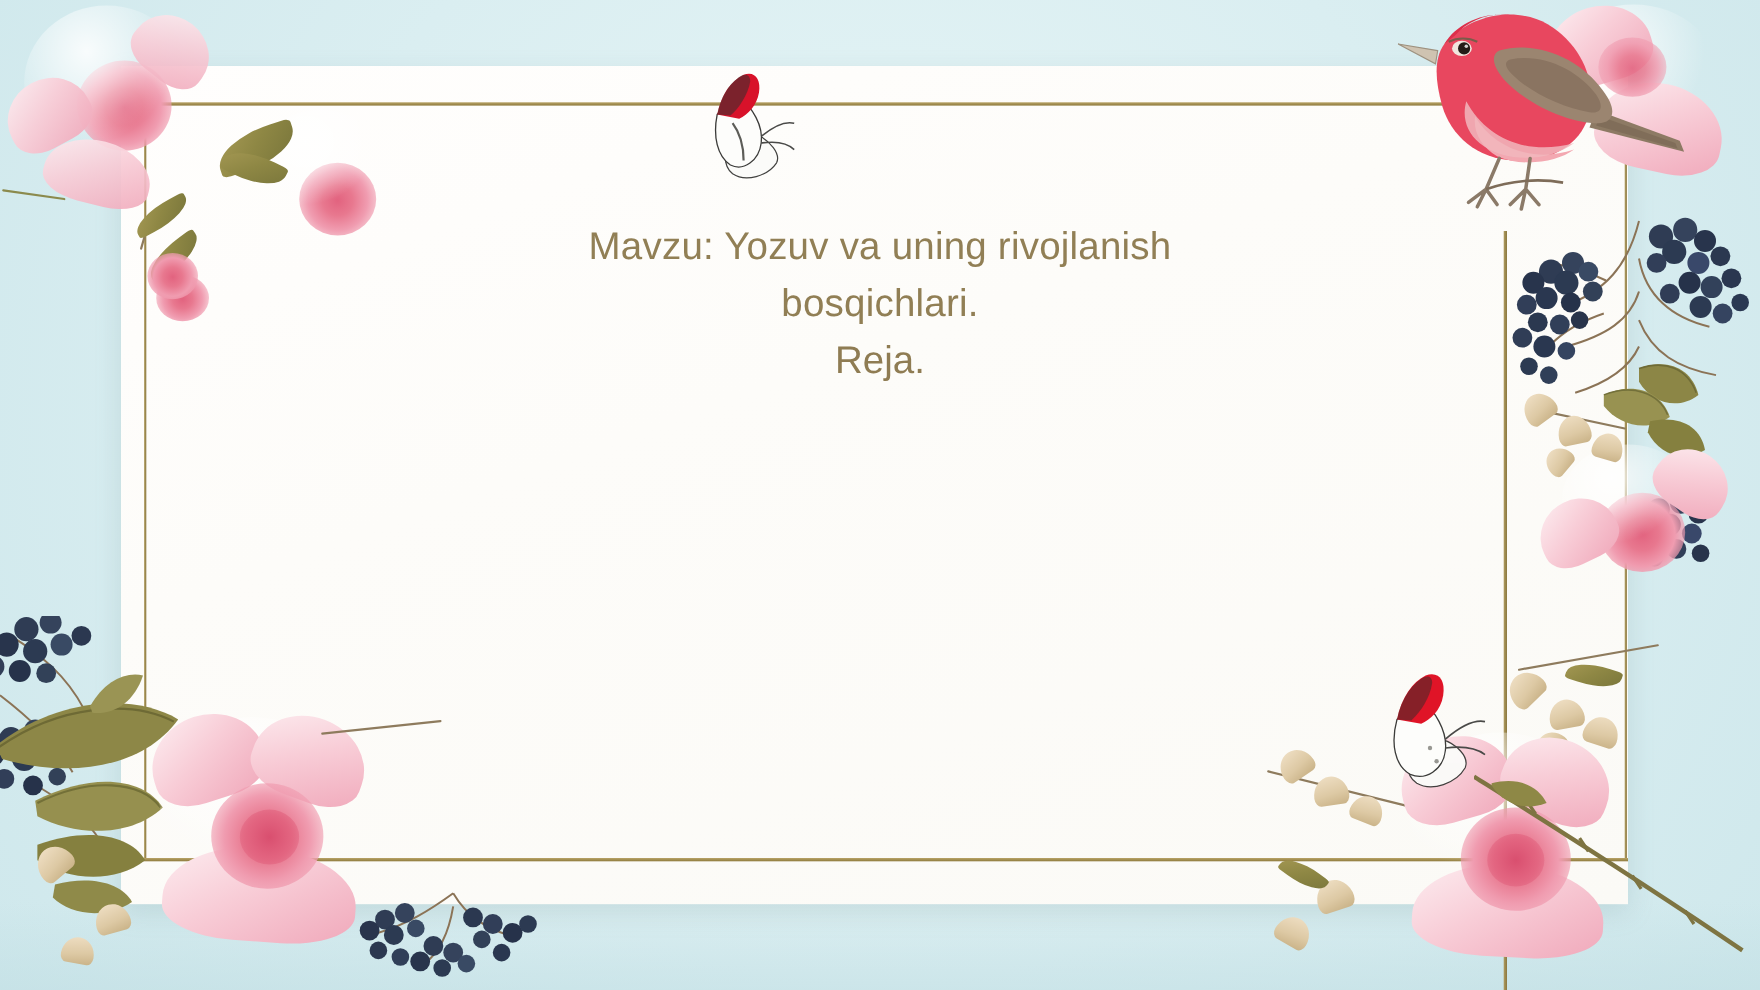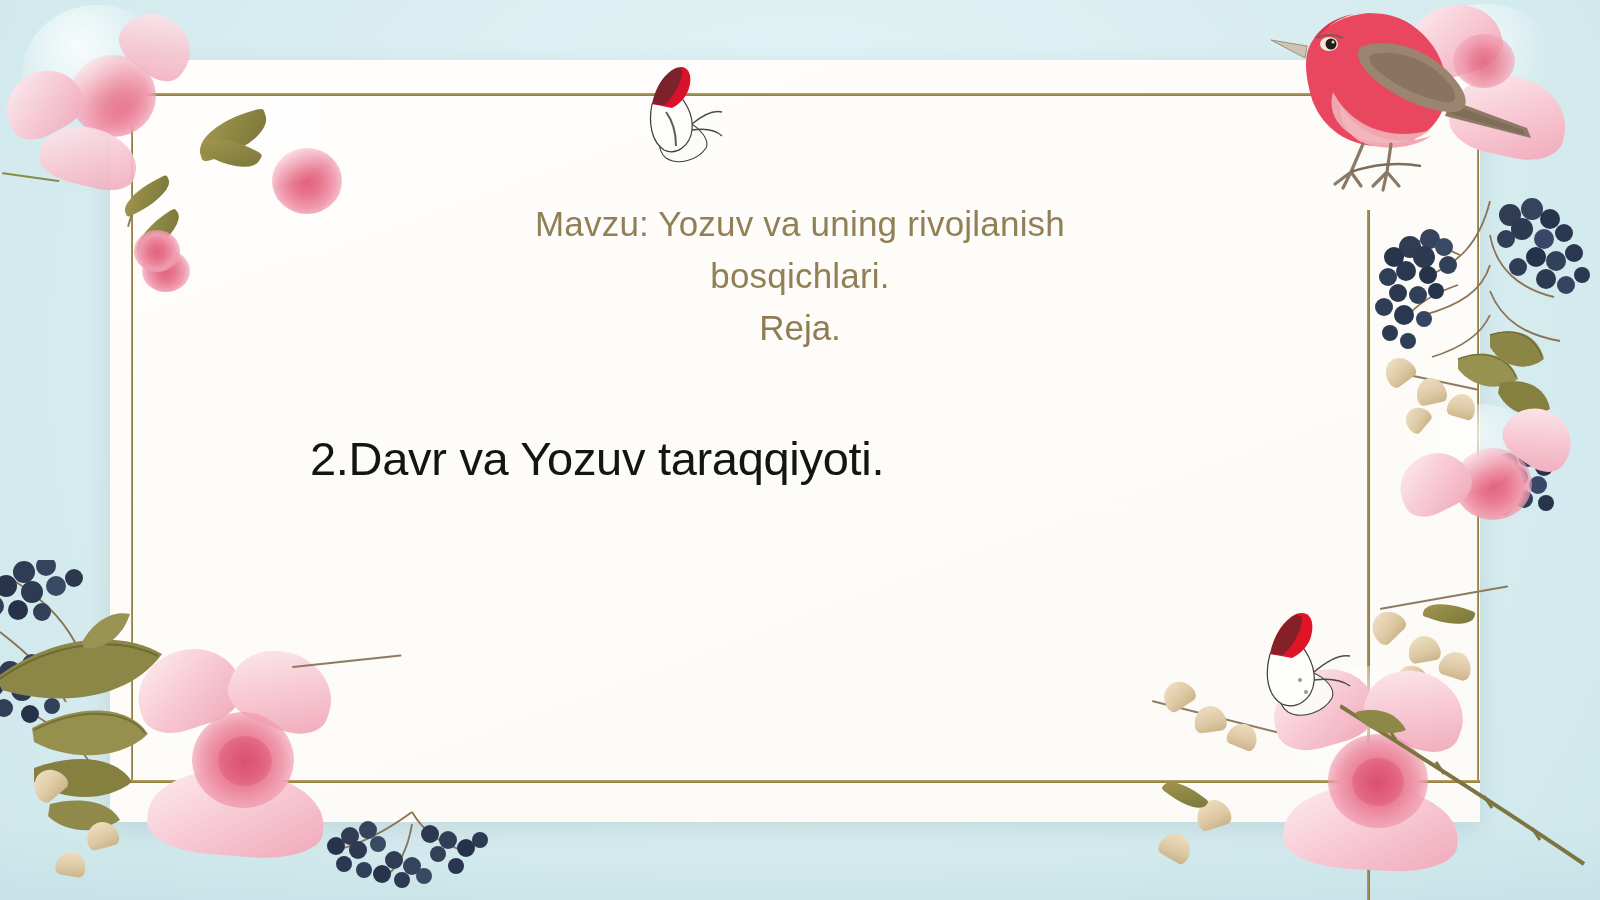--- a/index.html
+++ b/index.html
@@ -128,21 +128,20 @@
   <div class="rule rule-bottom"></div>
   <div class="rule rule-left"></div>
   <div class="rule rule-right"></div>
   <div class="rule rule-right2"></div>
 </div>
 
 <div class="title-block">Mavzu: Yozuv va uning rivojlanish
 bosqichlari.</div>
 <div class="subtitle">Reja.</div>
 <div class="body-list">
-  <div>2.Davr va Yozuv taraqqiyoti.</div>
 </div>
 
 <div class="deco" style="left:0px; top:0px; width:400px; height:300px;">
 
   <div class="rose rose-outer" style="left:10px; top:-5px; width:200px; height:195px;"></div>
   <div class="rose rose-core" style="left:70px; top:55px; width:86px; height:82px;"></div>
   <div class="rose rose-hl" style="left:22px; top:5px; width:150px; height:140px;"></div>
   <div class="petal" style="left:4px; top:72px;  width:78px; height:62px; transform:rotate(-28deg); opacity:.95;"></div>
   <div class="petal" style="left:120px; top:16px; width:74px; height:58px; transform:rotate(38deg); opacity:.9;"></div>
   <div class="petal" style="left:40px; top:128px; width:98px; height:58px; transform:rotate(14deg); opacity:.92;"></div>

